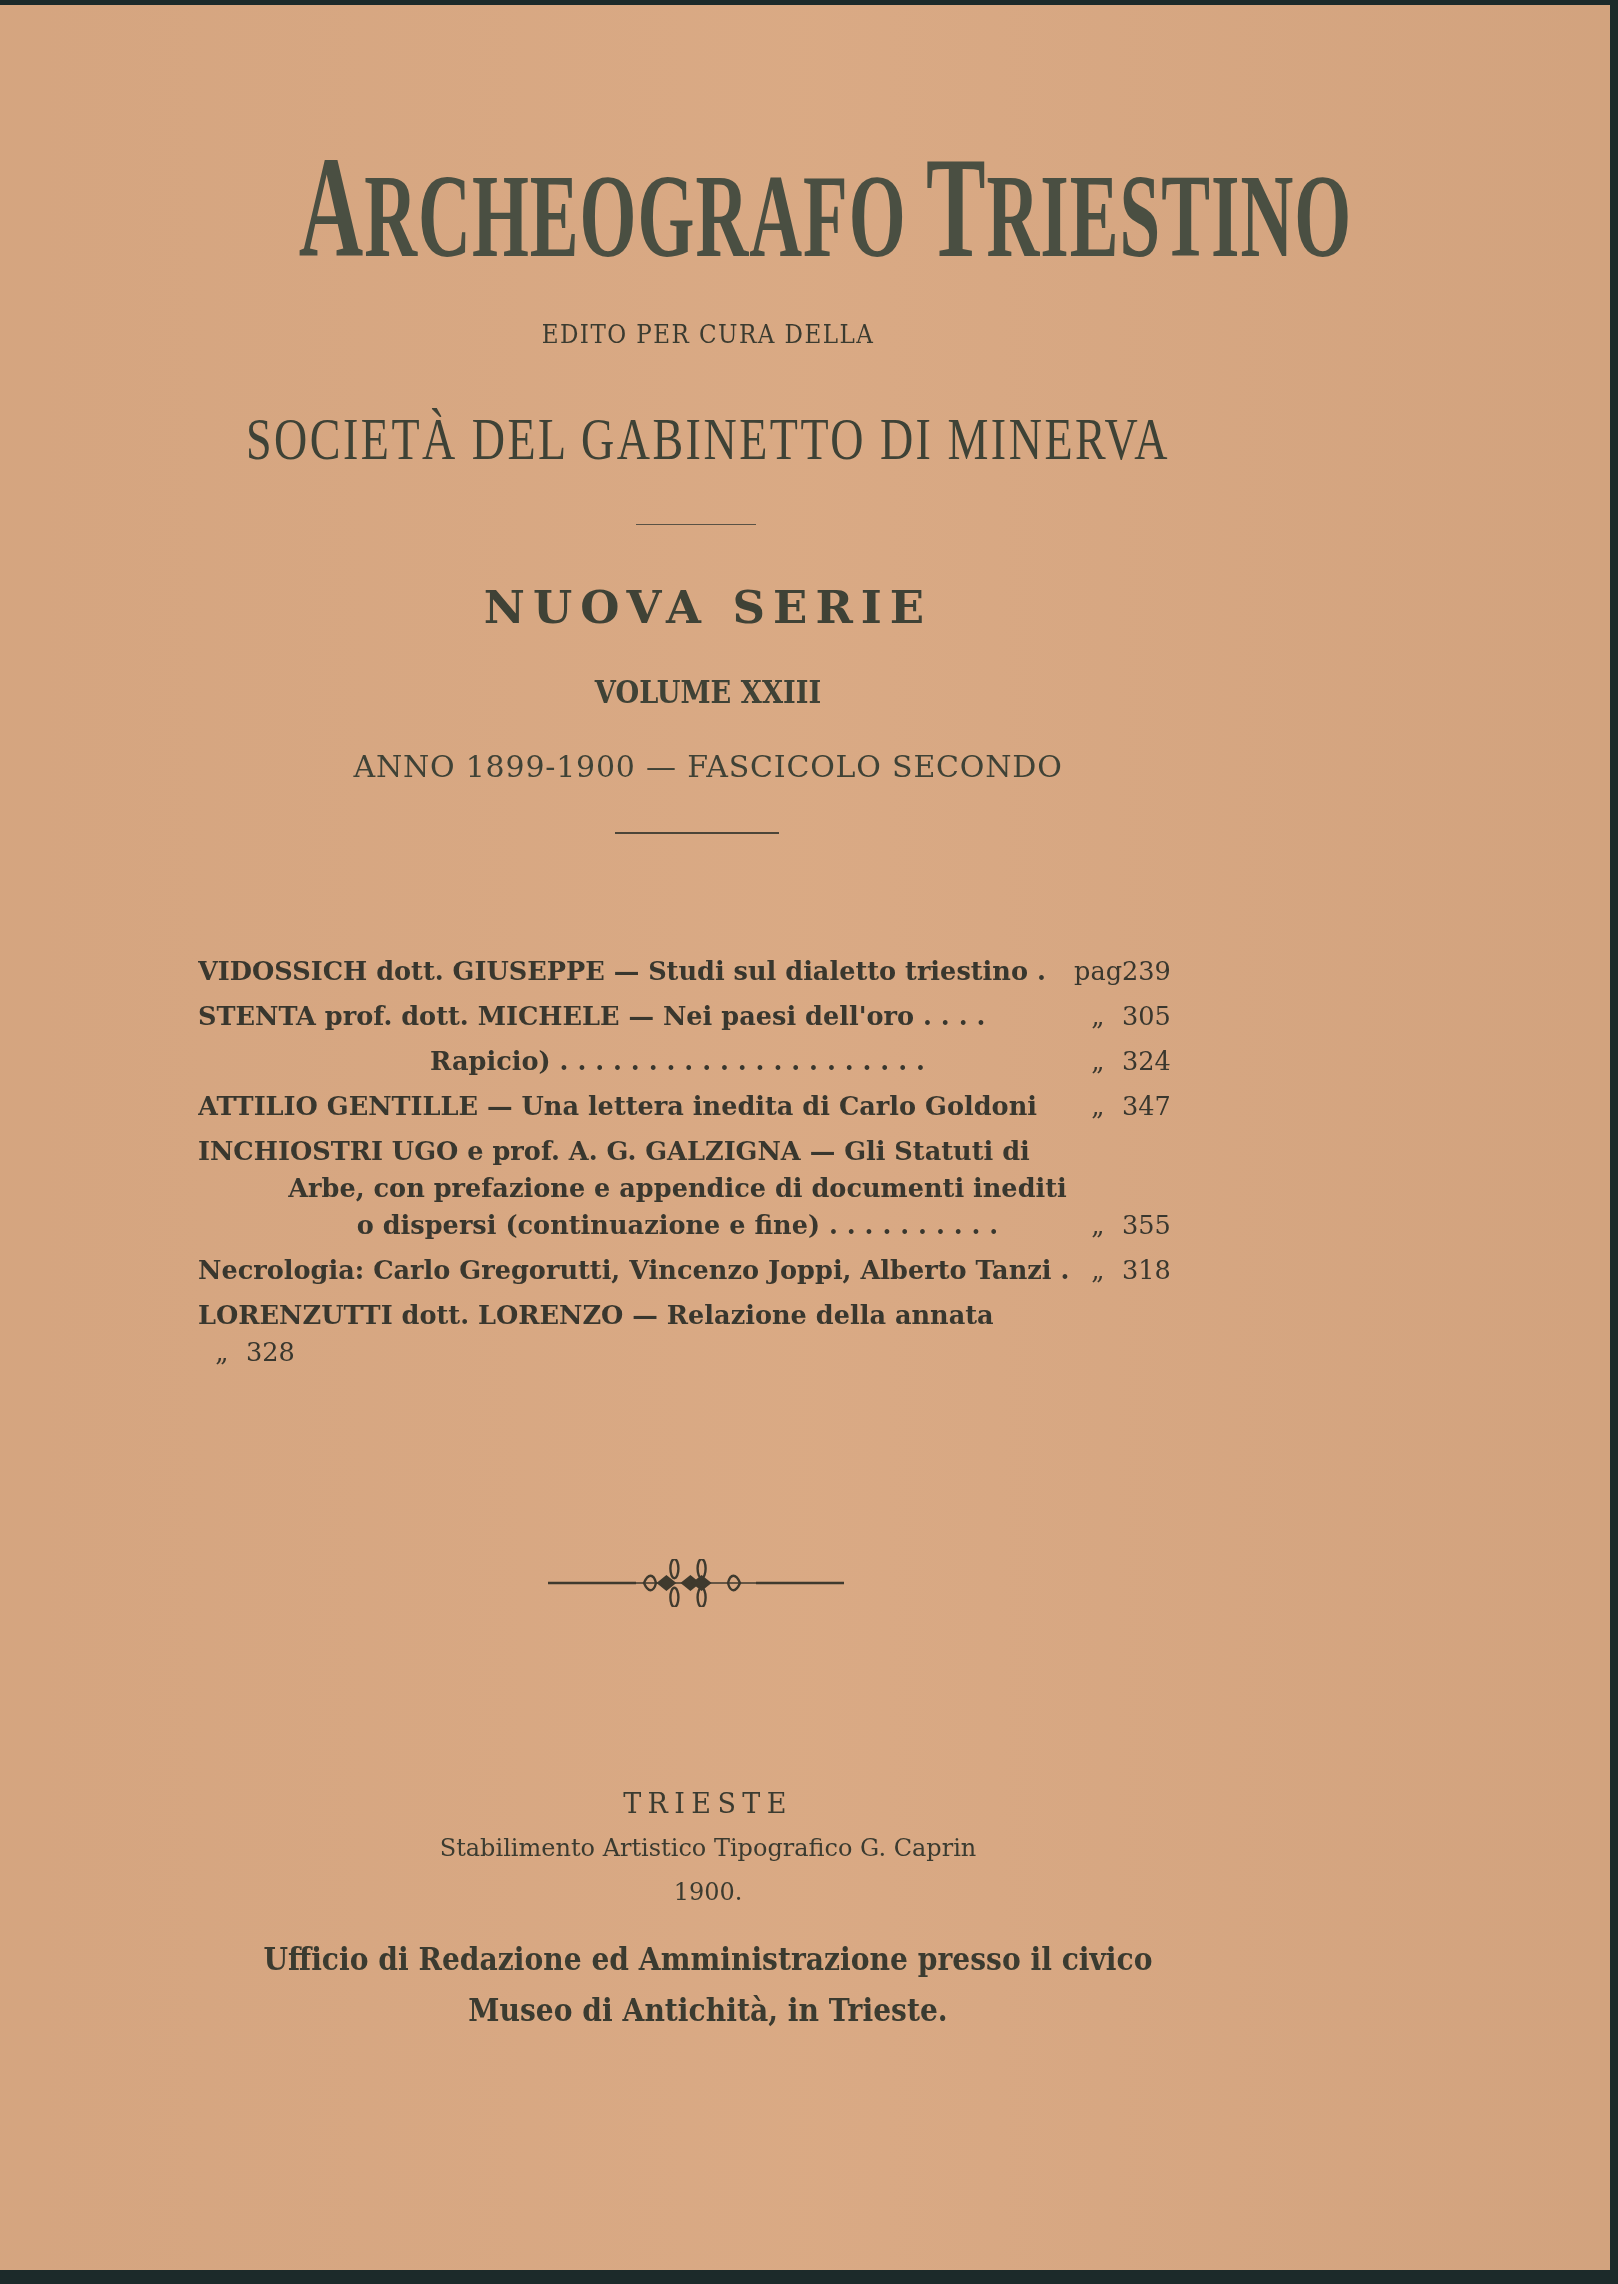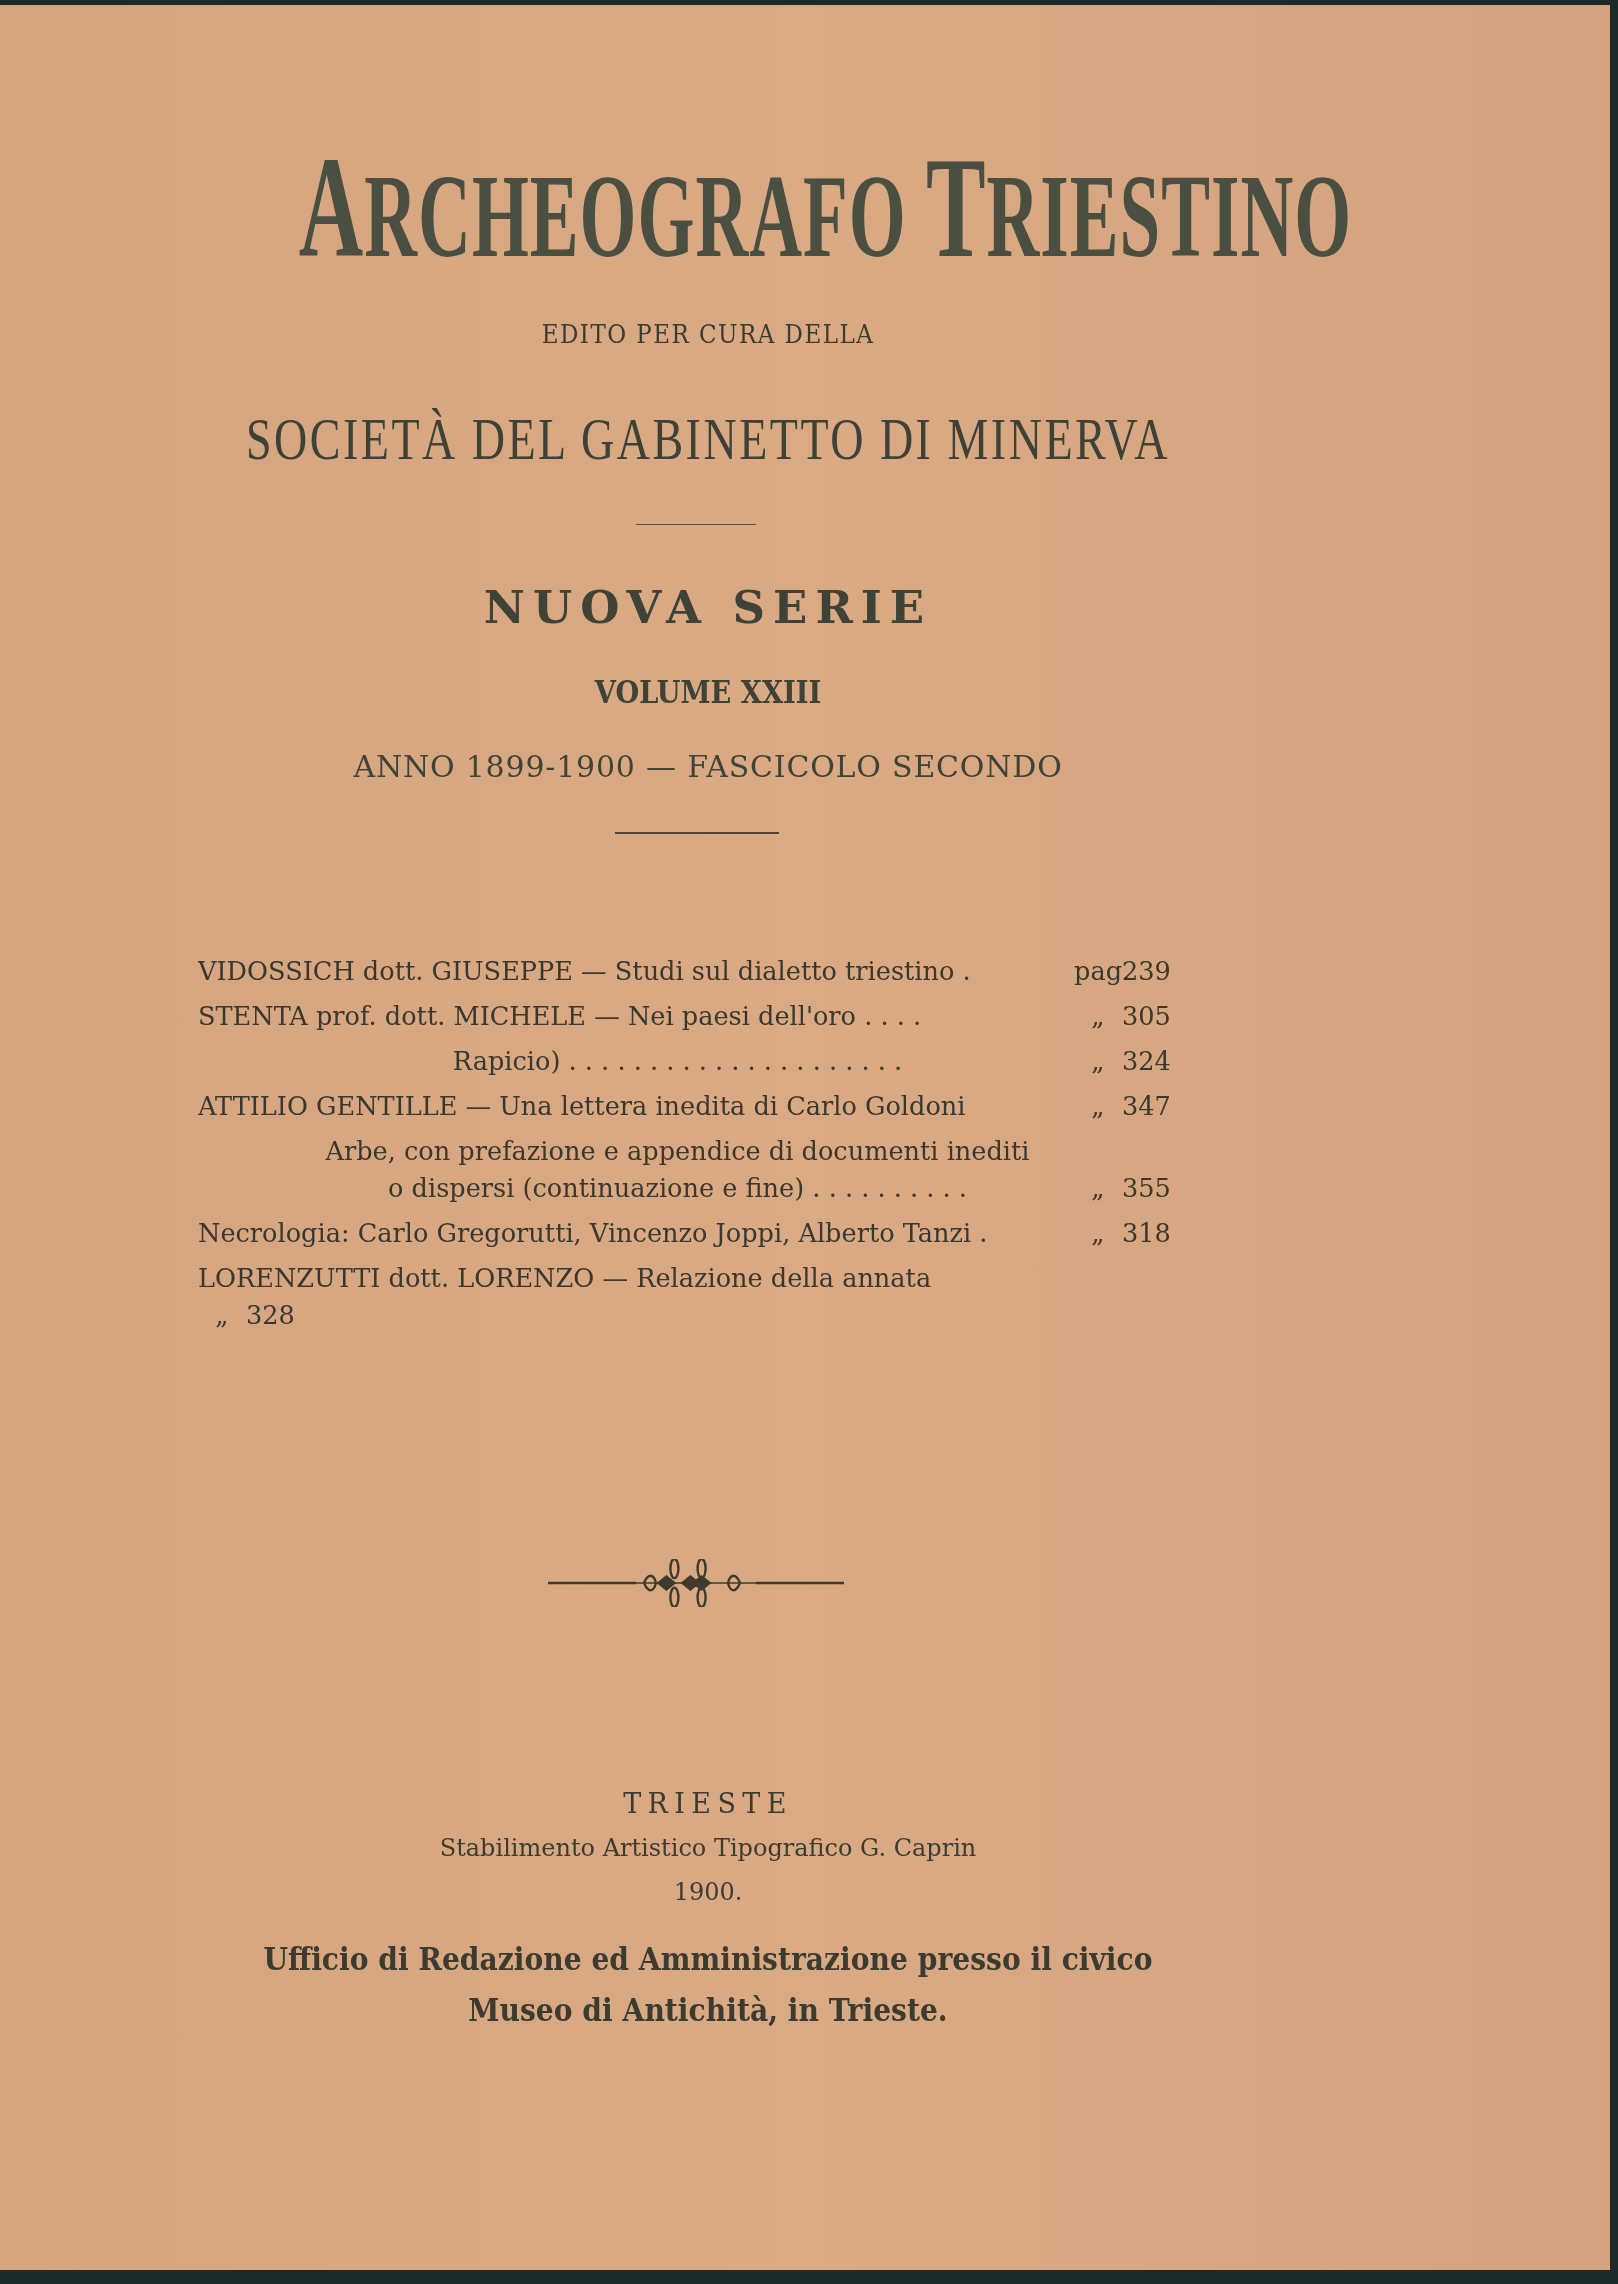--- a/index.html
+++ b/index.html
@@ -44,21 +44,21 @@
     font-size: 32px; font-weight: bold; color: #3f4236; transform: scaleX(0.85);
   }
   .anno {
     top: 744px; left: 48px; width: 1320px;
     font-size: 30px; color: #3f4236; letter-spacing: 0.8px;
   }
   .rule2 { position: absolute; top: 827px; left: 615px; width: 164px; height: 2.4px; background: #4c4538; }
   .toc { position: absolute; top: 951px; left: 198px; width: 1000px; font-size: 25.6px; color: #39372e; }
   .toc-entry { position: relative; margin-bottom: 8px; }
   .toc-line { display: flex; height: 37px; align-items: baseline; }
-  .toc-text { width: 876px; white-space: nowrap; overflow: hidden; }
+  .toc-text { width: 876px; white-space: nowrap; overflow: hidden; font-weight: bold; }
   .toc-indent { padding-left: 83px; width: 793px; text-align: center; }
   .toc-ditto { width: 48px; text-align: center; }
   .toc-page { width: 48px; text-align: left; }
   .ornament { position: absolute; top: 1554px; left: 548px; }
   .city {
     top: 1783px; left: 48px; width: 1320px;
     font-size: 27px; letter-spacing: 6.4px; color: #3b3b30;
   }
   .printer {
     top: 1829px; left: 48px; width: 1320px;
@@ -119,20 +119,23 @@
     </div>
     <div class="toc-entry">
       <div class="toc-line">
           <span class="toc-text">ATTILIO GENTILLE — Una lettera inedita di Carlo Goldoni</span>
           <span class="toc-ditto">„</span>
           <span class="toc-page">347</span>
         </div>
     </div>
     <div class="toc-entry">
       <div class="toc-line">
+          <span class="toc-text">INCHIOSTRI UGO e prof. A. G. GALZIGNA — Gli Statuti di</span>
+        </div>
+      <div class="toc-line">
           <span class="toc-text toc-indent">Arbe, con prefazione e appendice di documenti inediti</span>
         </div>
       <div class="toc-line">
           <span class="toc-text toc-indent">o dispersi (continuazione e fine) . . . . . . . . . .</span>
           <span class="toc-ditto">„</span>
           <span class="toc-page">355</span>
         </div>
     </div>
     <div class="toc-entry">
       <div class="toc-line">

